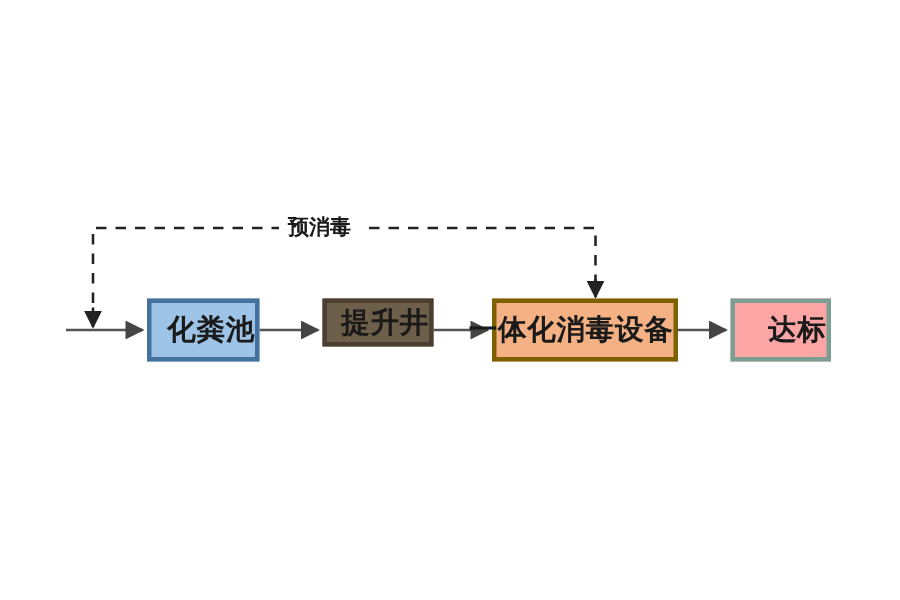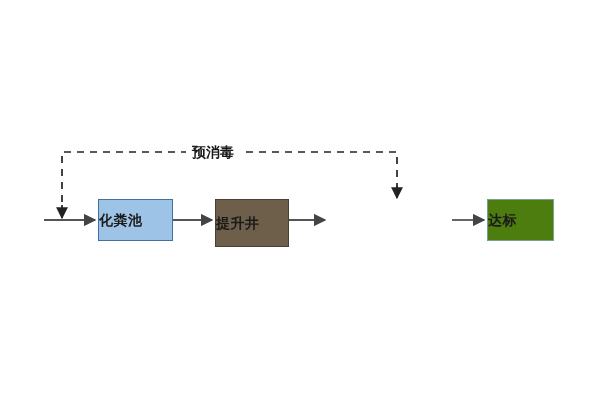--- a/index.html
+++ b/index.html
@@ -17,24 +17,24 @@
     position: relative;
     width: 600px;
     height: 400px;
     background: #ffffff;
   }
   .node {
     position: absolute;
     box-sizing: border-box;
     display: flex;
     align-items: center;
-    justify-content: flex-start;
-    border: 1px solid #6d28d9;
+    justify-content: flex-end;
+    border: 3px solid #6d28d9;
     font-weight: bold;
-    font-size: 14px;
+    font-size: 19px;
     color: #1a1a1a;
     letter-spacing: 0.5px;
     line-height: 1;
     white-space: nowrap;
     user-select: none;
   }
   .flow-svg {
     position: absolute;
     left: 0;
     top: 0;
@@ -91,26 +91,29 @@
       <line x1="62" y1="205" x2="62" y2="218" stroke="#222222" stroke-width="1.7" marker-end="url(#arrow-dashed)"></line>
 
       <line x1="397" y1="186" x2="397" y2="198" stroke="#222222" stroke-width="1.7" marker-end="url(#arrow-dashed)"></line>
     </g>
   </svg>
 
   <div class="node" style="left:98px; top:199px; width:75px; height:42px; background:#9DC3E6; border-color:#41719C;">
     <span>化粪池</span>
   </div>
 
-  <div class="node" style="left:215px; top:199px; width:74px; height:48px; background:#6E5F4B; border-color:#4A3F31;">
+  <div class="node" style="left:215px; top:199px; width:74px; height:32px; background:#6E5F4B; border-color:#4A3F31;">
     <span>提升井</span>
   </div>
 
+  <div class="node" style="left:328px; top:199px; width:124px; height:42px; background:#F4B183; border-color:#7F6000;">
+    <span>一体化消毒设备</span>
+  </div>
 
-  <div class="node" style="left:487px; top:199px; width:67px; height:42px; background:#4d7c0f; border-color:#7B9E92;">
+  <div class="node" style="left:487px; top:199px; width:67px; height:42px; background:#fca5a5; border-color:#7B9E92;">
     <span>达标</span>
   </div>
 
   <div class="edge-label" style="left:213px; top:152px; transform:translate(-50%,-50%);text-align:center;">
     <span>预消毒</span>
   </div>
 
 </div>
 
 </body></html>

